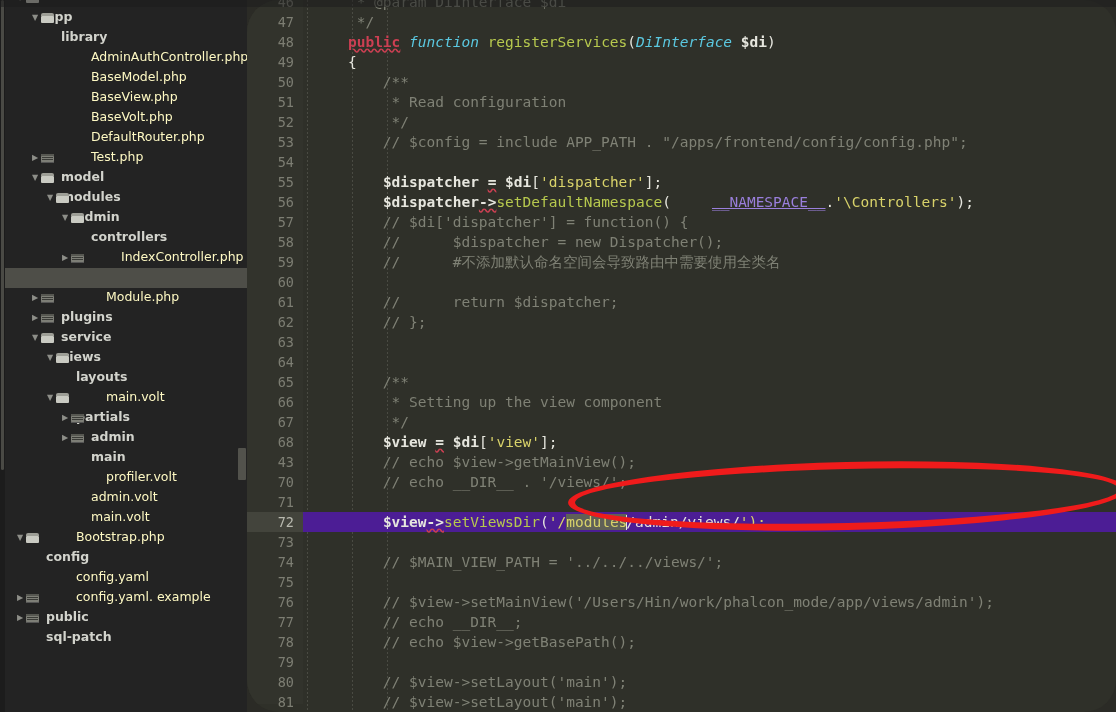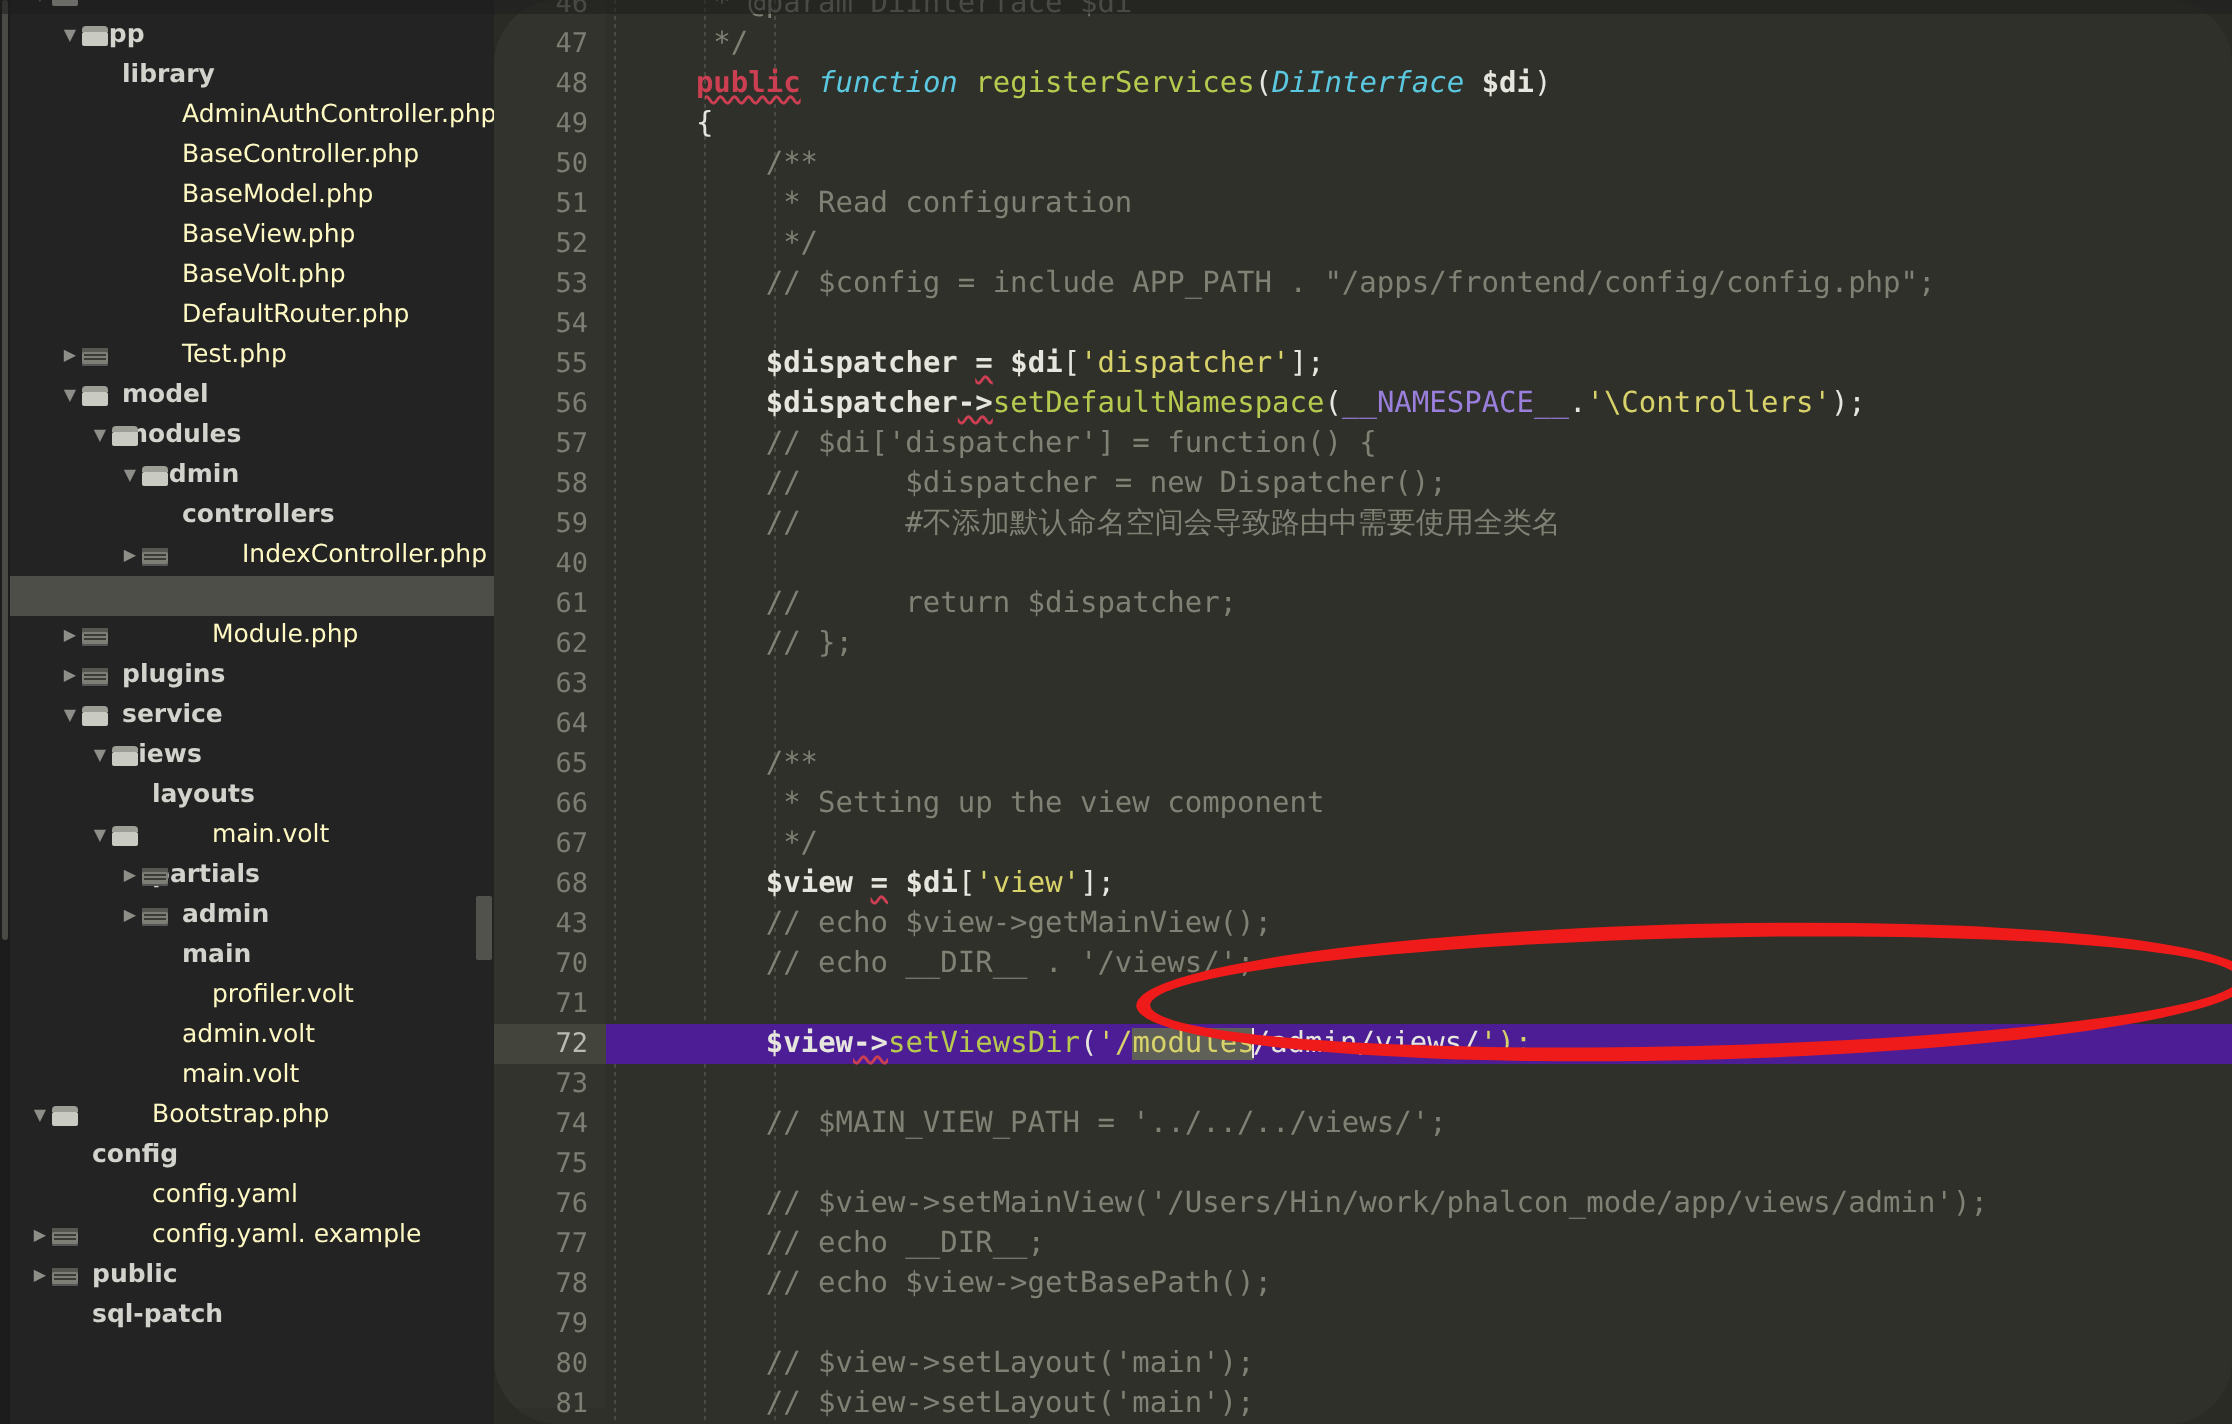--- a/index.html
+++ b/index.html
@@ -111,21 +111,21 @@
   #code .cline{height:20px;line-height:20px;white-space:pre;padding-left:10px;}
   #code .cline.cur{background:#4c1d95;}
   .kw{color:#cc3f52;font-weight:bold;}
   .kw2{color:#5bc8e0;font-style:italic;}
   .fn{color:#b7c94e;}
   .typ{color:#5bc8e0;font-style:italic;}
   .var{color:#e6e6de;font-weight:bold;}
   .str{color:#d8d26a;}
   .cm{color:#7f8175;}
   .op{color:#e6e6de;font-weight:bold;}
-  .cnst{color:#9a7fdc;}
+  .cnst{color:#9a7fdc;text-decoration:underline;margin-left:41px;}
   .plain{color:#e6e6de;}
   .sel{background:#5f6057;}
   .caret{
     display:inline-block;width:0;border-left:1px solid #e8e8e0;
     height:15px;vertical-align:-3px;margin:0 -1px;
   }
   .squig{
     text-decoration:underline;
     text-decoration-style:wavy;
     text-decoration-color:#cc3f52;
@@ -161,26 +161,20 @@
           <span class="indent" style="width: 29px;"></span>
           <span class="arrow">▼</span>
           <span class="ficon open"></span>
           <span class="lbl">library</span>
         </div>
         <div class="row file">
           <span class="indent" style="width: 59px;"></span>
           <span class="arrow none">▶</span>
           <span class="noicon"></span>
           <span class="lbl">AdminAuthController.php</span>
-        </div>
-        <div class="row file">
-          <span class="indent" style="width: 59px;"></span>
-          <span class="arrow none">▶</span>
-          <span class="noicon"></span>
-          <span class="lbl">BaseController.php</span>
         </div>
         <div class="row file">
           <span class="indent" style="width: 59px;"></span>
           <span class="arrow none">▶</span>
           <span class="noicon"></span>
           <span class="lbl">BaseModel.php</span>
         </div>
         <div class="row file">
           <span class="indent" style="width: 59px;"></span>
           <span class="arrow none">▶</span>
@@ -368,21 +362,21 @@
         <div class="gline">50</div>
         <div class="gline">51</div>
         <div class="gline">52</div>
         <div class="gline">53</div>
         <div class="gline">54</div>
         <div class="gline">55</div>
         <div class="gline">56</div>
         <div class="gline">57</div>
         <div class="gline">58</div>
         <div class="gline">59</div>
-        <div class="gline">40</div>
+        <div class="gline">60</div>
         <div class="gline">61</div>
         <div class="gline">62</div>
         <div class="gline">63</div>
         <div class="gline">64</div>
         <div class="gline">65</div>
         <div class="gline">66</div>
         <div class="gline">67</div>
         <div class="gline">68</div>
         <div class="gline">43</div>
         <div class="gline">70</div>

